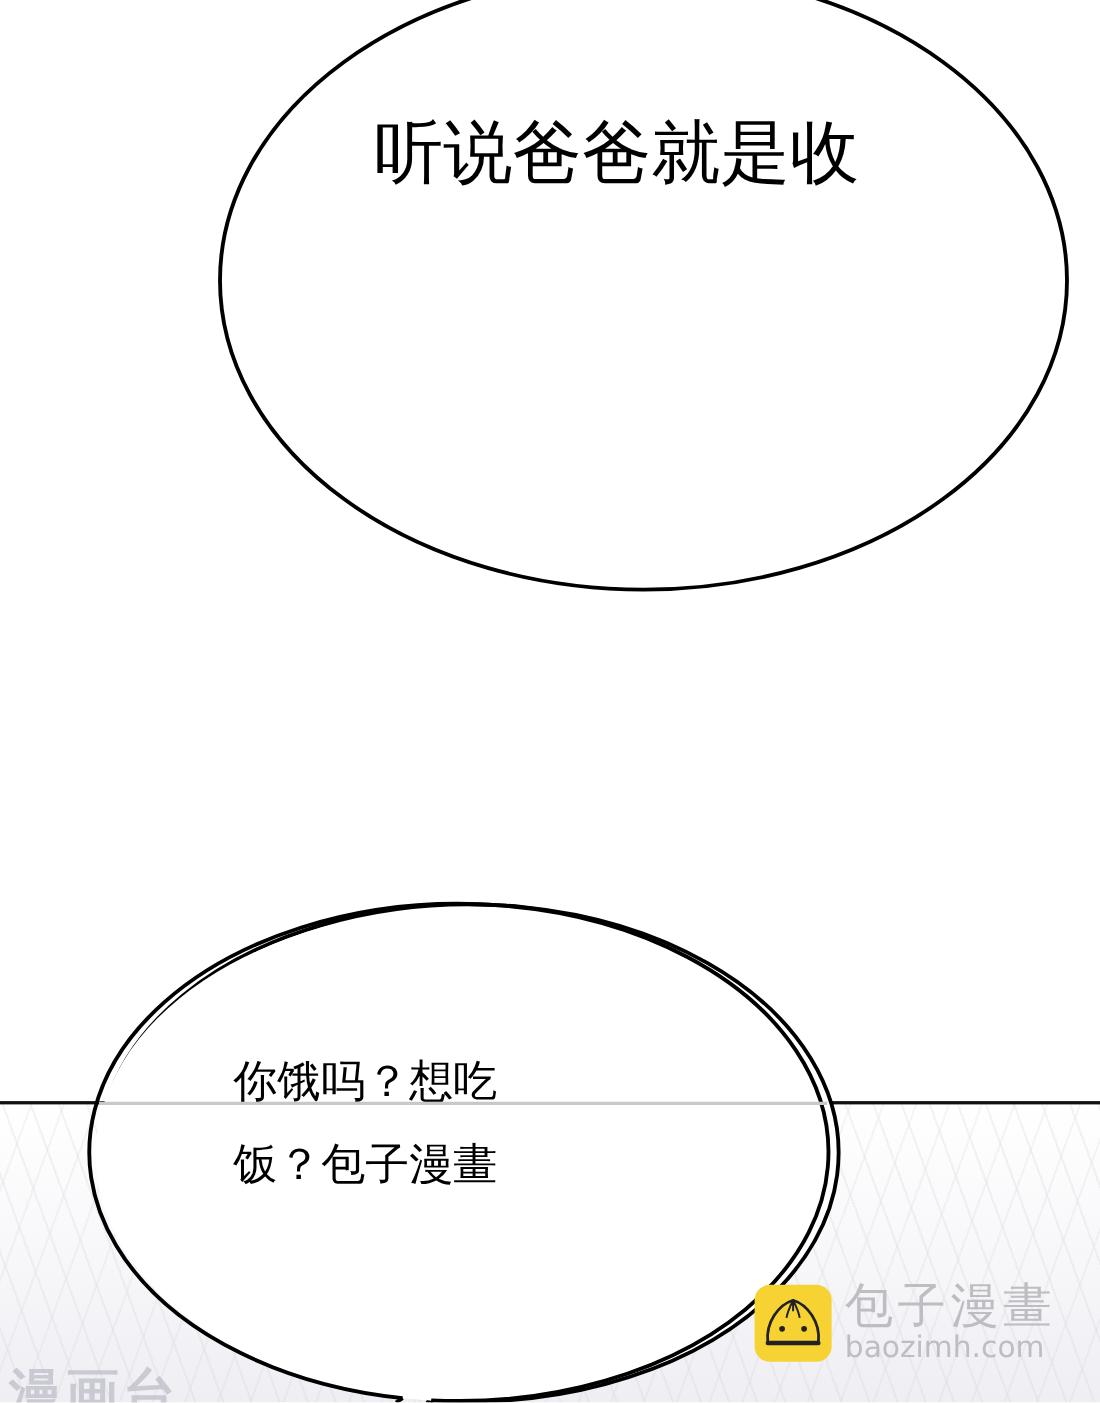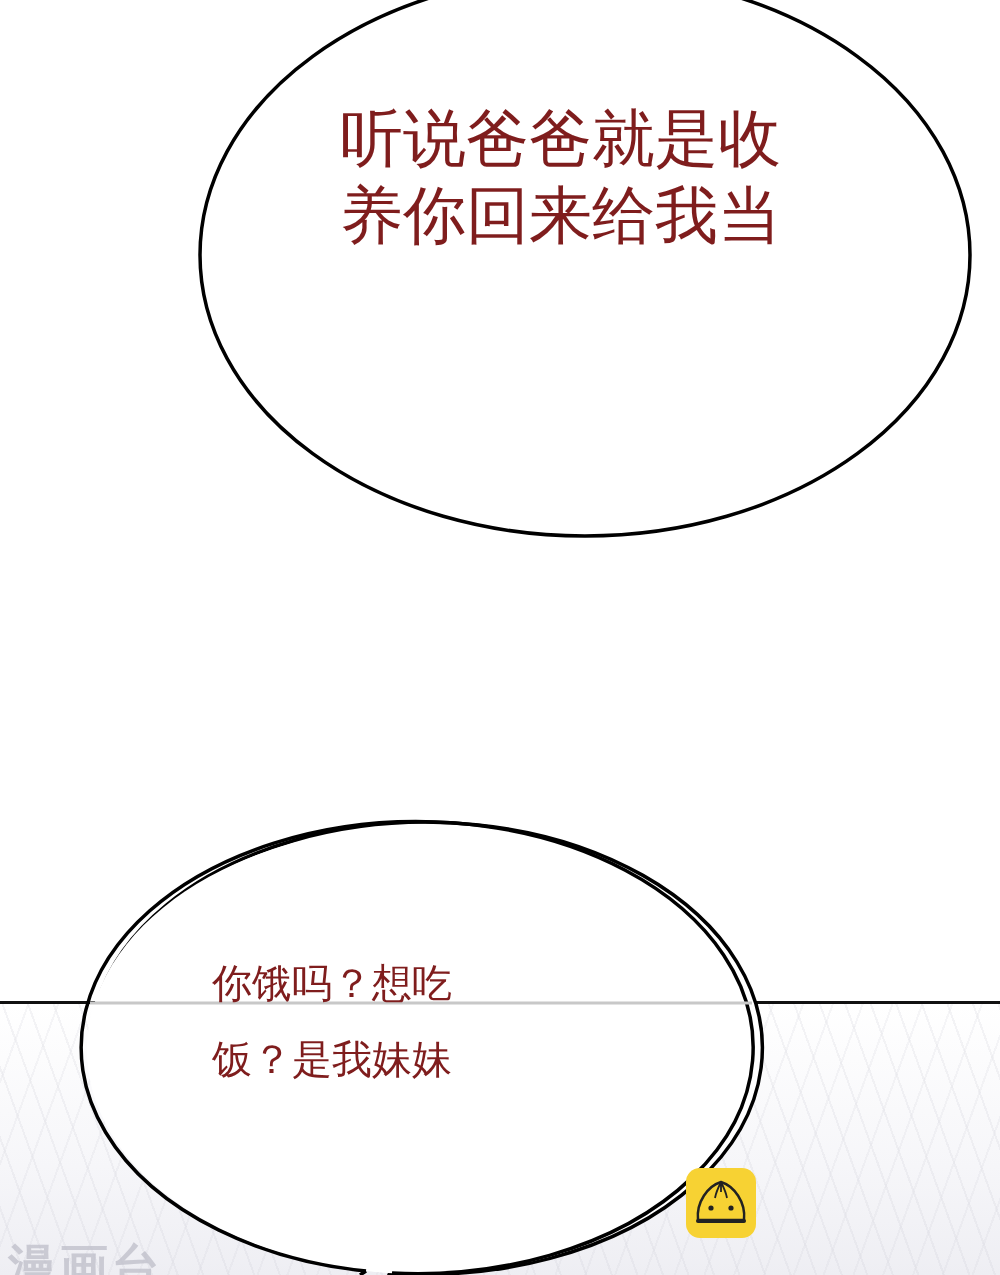--- a/index.html
+++ b/index.html
@@ -6,21 +6,21 @@
     body { width: 1000px; height: 1275px; overflow: hidden; background: #ffffff; position: relative; font-family: "DejaVu Sans", sans-serif; }
     .page { position: absolute; left: 0; top: 0; width: 1000px; height: 1275px; background: #ffffff; }
     .lower-panel { position: absolute; left: 0; top: 1003px; width: 1000px; height: 272px;
       background: linear-gradient(180deg, #ffffff 0%, #f6f6f9 60%, #eeeef3 100%); overflow: hidden; }
     .hatch { position: absolute; left: 0; top: 0; width: 1000px; height: 272px; opacity: 0.55;
       background:
         repeating-linear-gradient(70deg, transparent 0 22px, rgba(200,200,210,0.35) 22px 24px),
         repeating-linear-gradient(110deg, transparent 0 26px, rgba(200,200,210,0.3) 26px 28px); }
     .panel-border { position: absolute; left: 0; top: 1001px; width: 1000px; height: 3px; background: #111; }
     svg.bubbles { position: absolute; left: 0; top: 0; }
-    .bubble-text { position: absolute; color: #7f1d1d; font-family: "DejaVu Sans", sans-serif; margin: 0; }
+    .bubble-text { position: absolute; color: #000000; font-family: "DejaVu Sans", sans-serif; margin: 0; }
     .bubble-text .line { display: block; white-space: nowrap; }
     .t1 { left: 340px; top: 100px; font-size: 63px; line-height: 77px; letter-spacing: 0px; }
     .t2 { left: 212px; top: 945px; font-size: 40px; line-height: 76px; }
     .wm-left { position: absolute; left: 8px; top: 1235px; font-size: 48px; color: rgba(190,190,200,0.75); letter-spacing: 4px; font-family: "DejaVu Sans", sans-serif; font-weight: bold; }
     .wm-right { position: absolute; left: 686px; top: 1168px; height: 70px; display: flex; align-items: center; }
     .bao-logo { width: 70px; height: 70px; background: #f7d233; border-radius: 14px; position: relative; }
     .wm-right-text { margin-left: 12px; display: flex; flex-direction: column; }
     .wm-cn { font-size: 44px; color: rgba(180,180,185,0.85); letter-spacing: 4px; line-height: 46px; }
     .wm-url { font-size: 27px; color: rgba(180,180,185,0.85); line-height: 30px; }
   </style>
@@ -41,35 +41,38 @@
     <path d="M 388 1273 L 392 1276 M 362 1270 A 336 226 0 1 1 392 1273" fill="#ffffff" stroke="#000" stroke-width="3.5"></path>
     <ellipse cx="421" cy="1050" rx="334" ry="224" fill="#ffffff" stroke="none"></ellipse>
     <path d="M 366 1271 A 336 226 0 1 1 392 1273" fill="none" stroke="#000" stroke-width="3.5"></path>
     <path d="M 366 1271 L 360 1275 M 392 1273 L 394 1275" fill="none" stroke="#000" stroke-width="3.5"></path>
 
     <line x1="90" y1="1003" x2="752" y2="1003" stroke="#c8c8c8" stroke-width="3"></line>
   </svg>
 
   <div class="bubble-text t1">
     <span class="line">听说爸爸就是收</span>
-    <span class="line">养你回来给我当</span>
   </div>
 
   <div class="bubble-text t2">
     <span class="line">你饿吗？想吃</span>
-    <span class="line">饭？是我妹妹</span>
+    <span class="line">饭？包子漫畫</span>
   </div>
 
   <div class="wm-left">漫画台</div>
 
   <div class="wm-right">
     <div class="bao-logo">
       <svg width="70" height="70" viewBox="0 0 70 70">
         <path d="M12 52 C10 34 22 18 35 14 C48 18 60 34 58 52 Z" fill="#f7d233" stroke="#222" stroke-width="2.5"></path>
         <path d="M35 14 C32 20 30 24 29 30 M35 14 C38 20 40 24 41 30 M35 14 L35 24" stroke="#222" stroke-width="1.8" fill="none"></path>
         <circle cx="25" cy="40" r="2.6" fill="#222"></circle>
         <circle cx="45" cy="40" r="2.6" fill="#222"></circle>
         <rect x="10" y="51" width="50" height="4" rx="2" fill="#222"></rect>
       </svg>
     </div>
+    <div class="wm-right-text">
+      <span class="wm-cn">包子漫畫</span>
+      <span class="wm-url">baozimh.com</span>
+    </div>
   </div>
 
 </div>
 
 </body></html>

